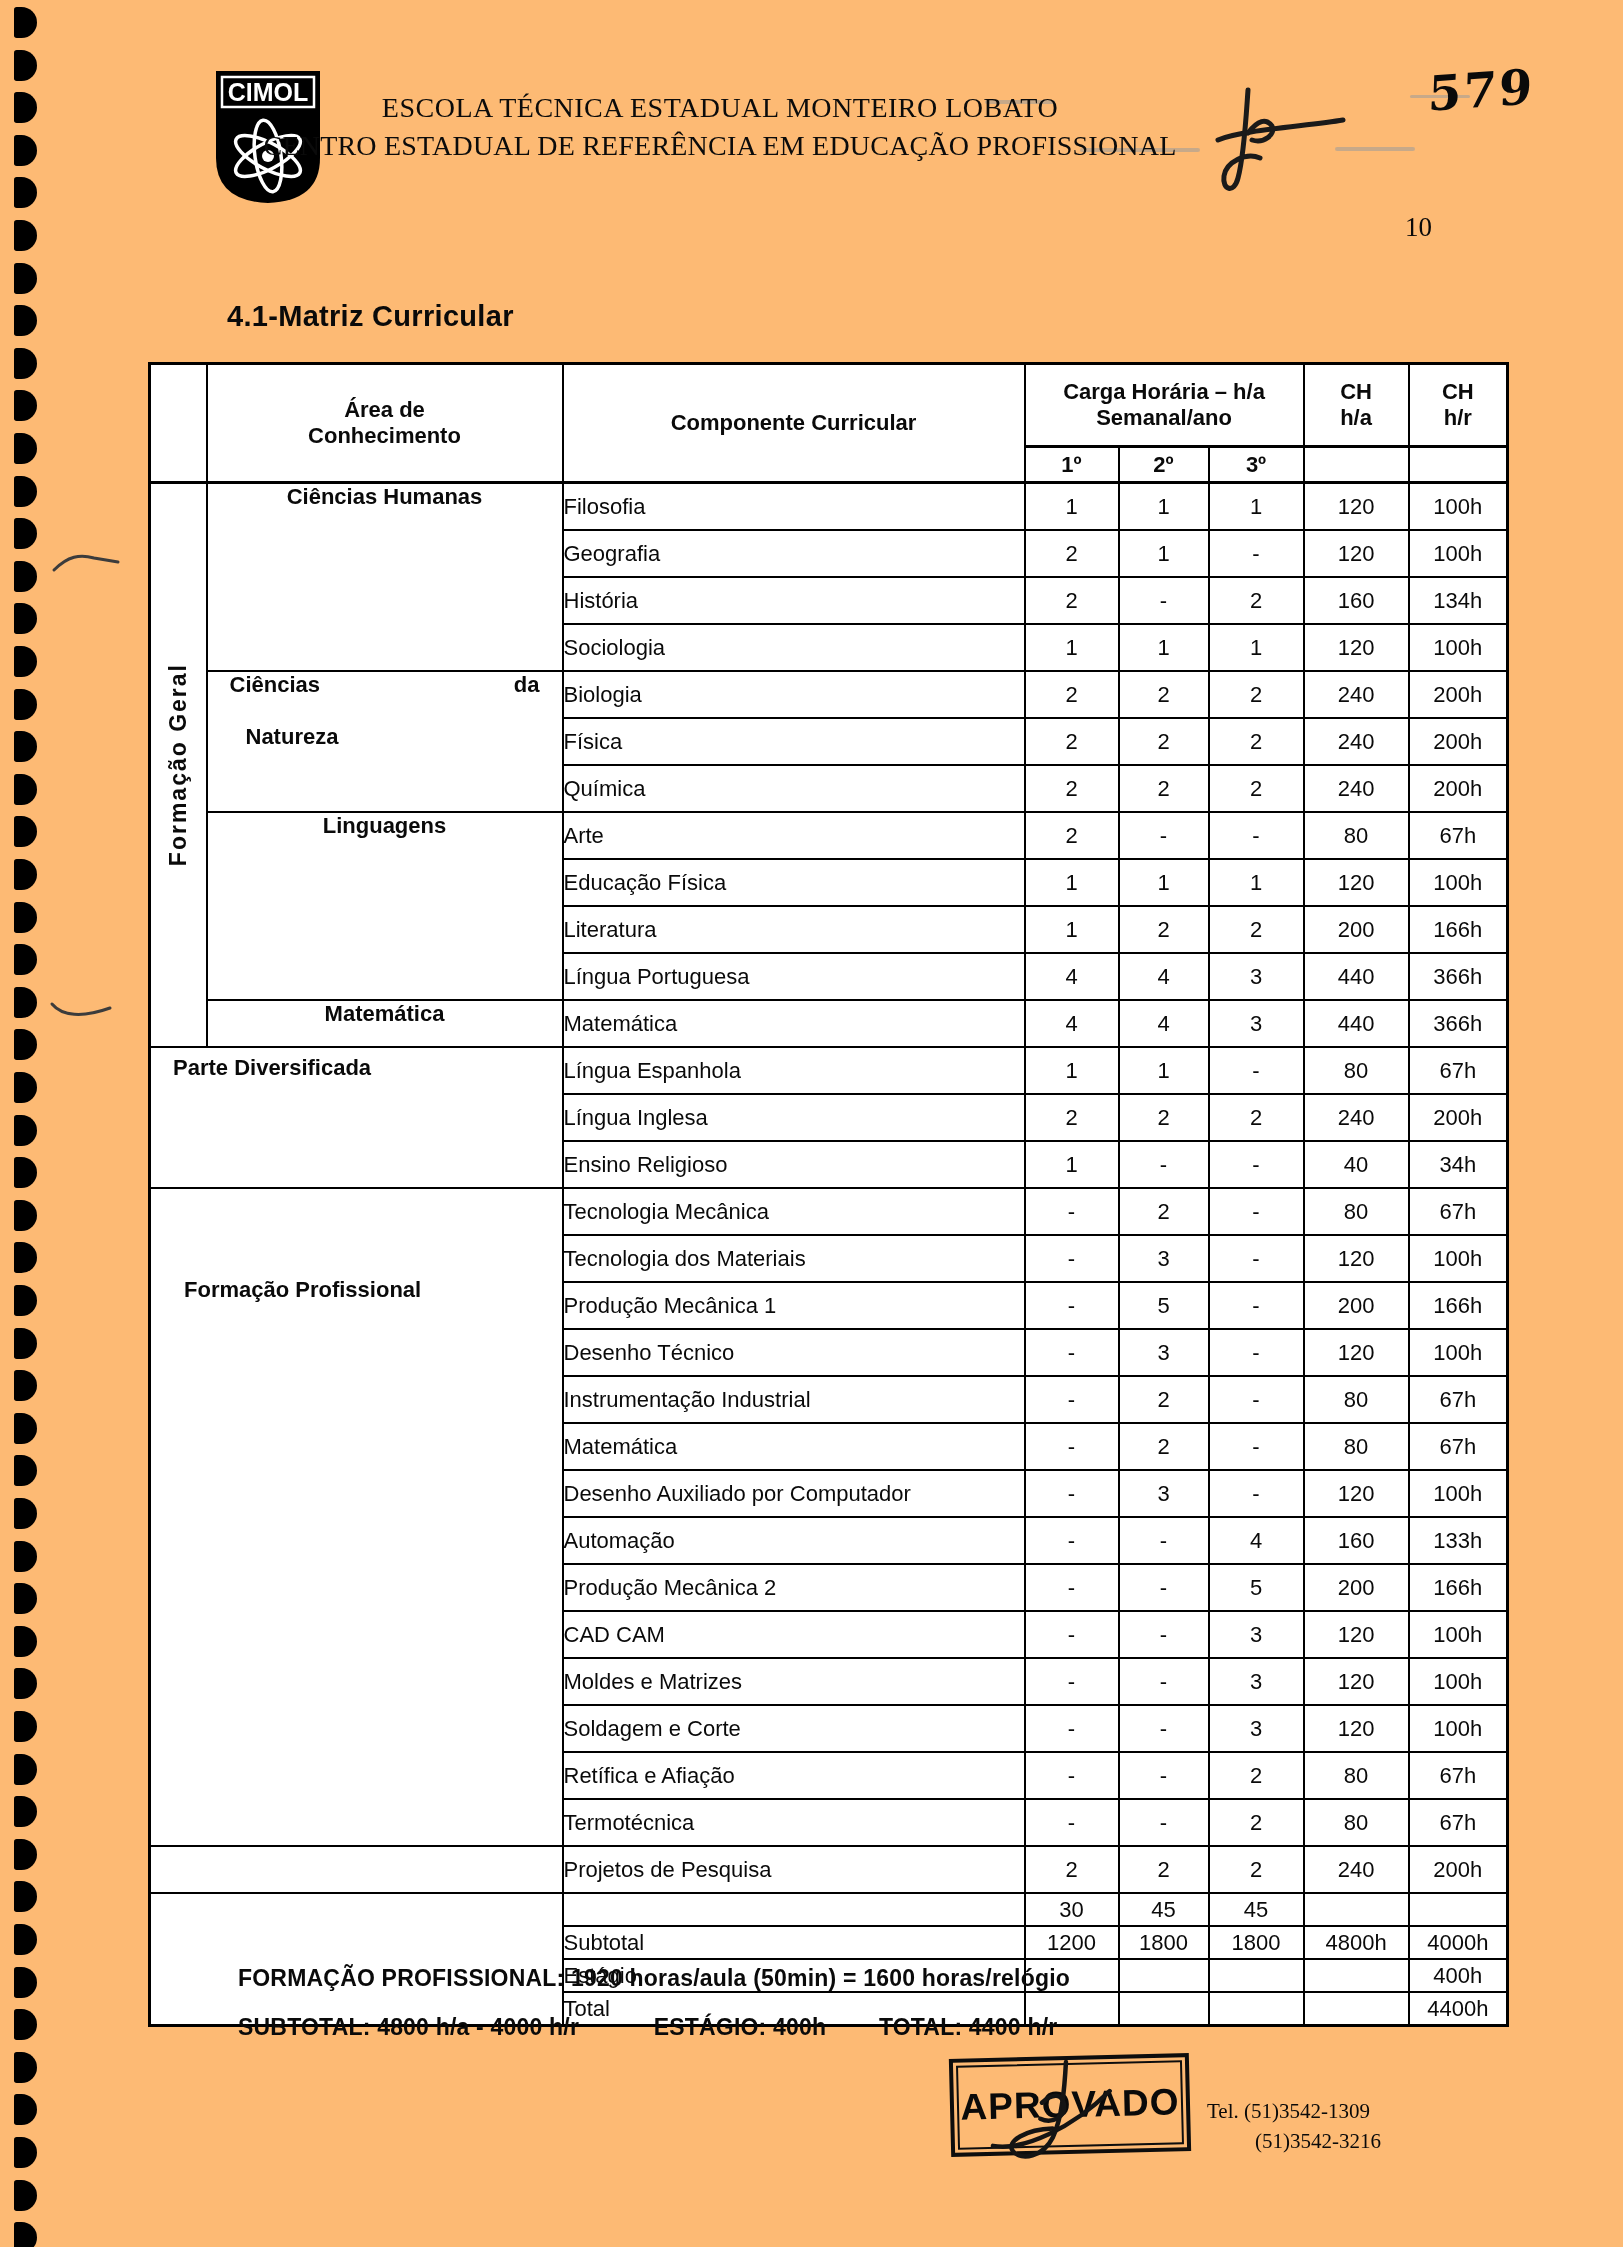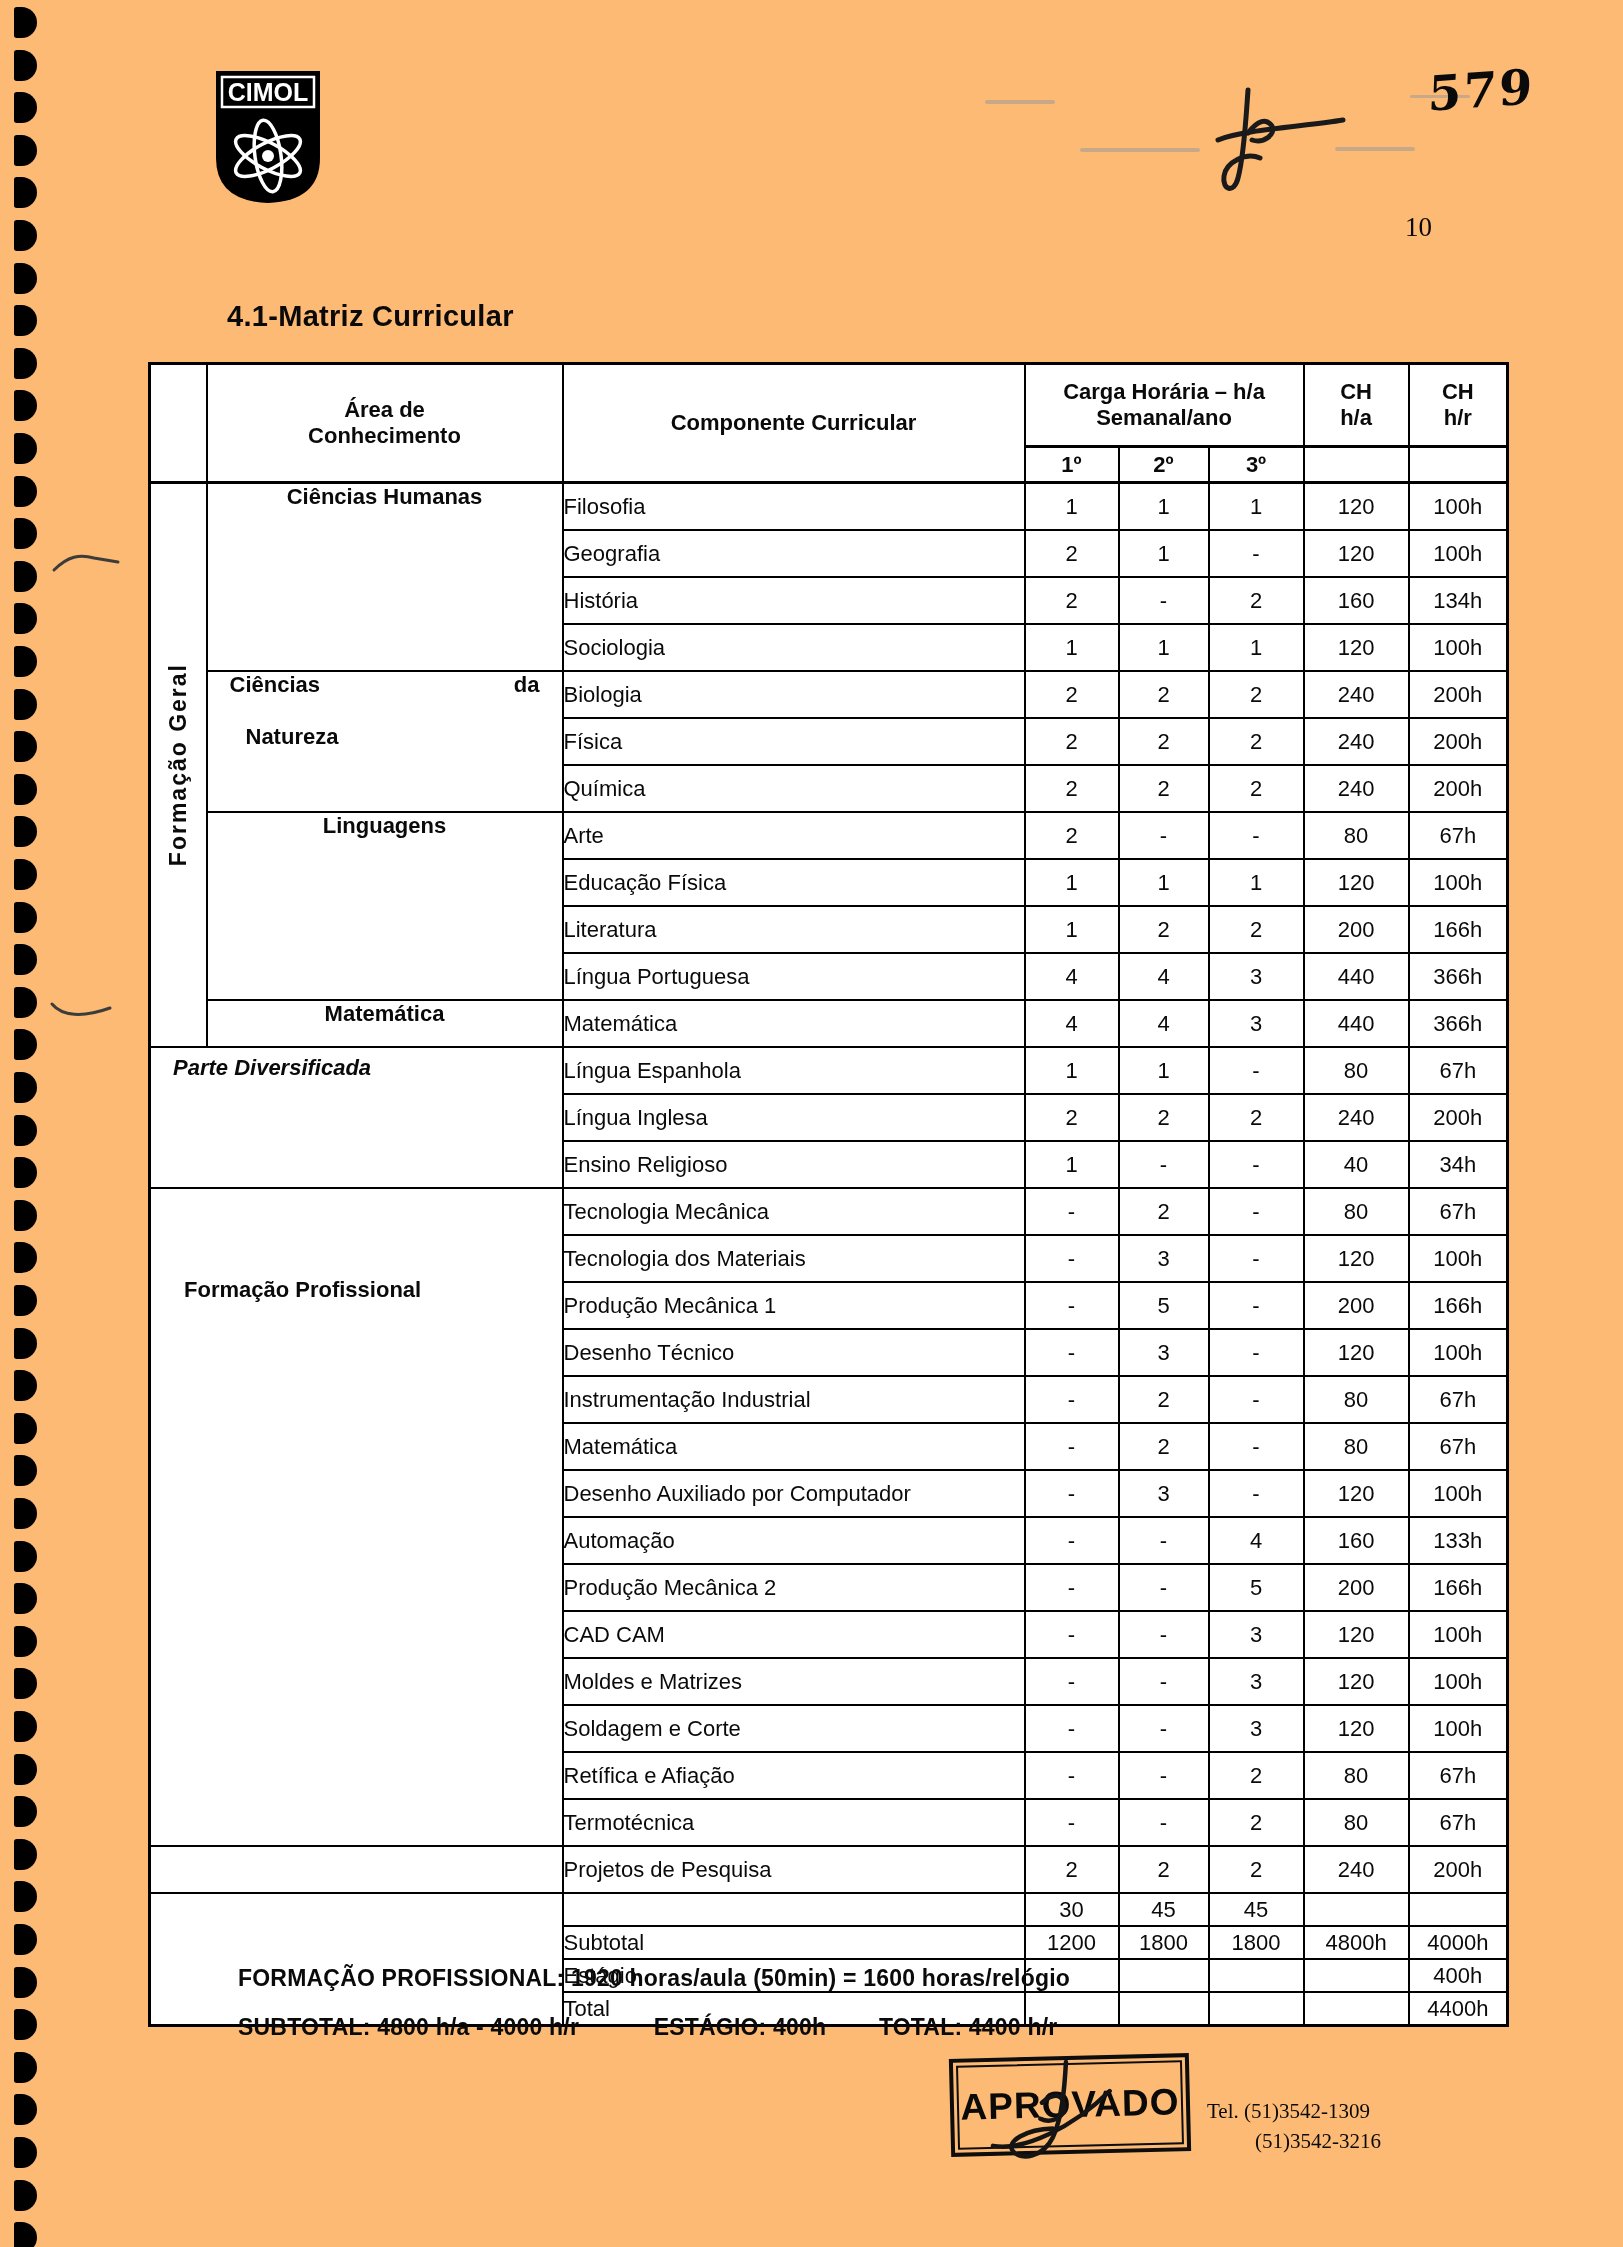--- a/index.html
+++ b/index.html
@@ -37,21 +37,21 @@
   td.subject{text-align:left; font-size:22px; padding-left:14px;}
   tr.tall td{height:45px;}
   tr.short td{height:31px;}
   td.rot-cell{vertical-align:middle; text-align:center;}
   td.rot-cell .rot{writing-mode:vertical-rl; transform:rotate(180deg); margin:0 auto;
     font-weight:bold; font-size:23px; letter-spacing:2px; white-space:nowrap;}
   td.area-cell{font-weight:bold; font-size:22px; text-align:center; vertical-align:top; padding-top:9px;}
   td.area-cell .split-line{display:flex; justify-content:space-between; padding:0 22px;}
   td.area-cell .split-line2{text-align:left; padding:26px 0 0 38px;}
   td.merged-cell{font-weight:bold; font-size:22px; text-align:left; vertical-align:top;}
-  td.merged-cell.pos-top{padding:7px 0 0 22px;font-style:italic;}
+  td.merged-cell.pos-top{padding:7px 0 0 22px;}
   td.merged-cell.pos-offset{padding:88px 0 0 33px;}
   
   .notes{position:absolute; left:238px; top:1960px; width:1250px; font-weight:bold;
     font-size:23px; line-height:36px; letter-spacing:.2px;}
   .notes .n3 span{display:inline-block;}
   
   .address{position:absolute; left:238px; top:2083px; font-family:"Liberation Serif",serif;
     font-size:21px; line-height:28px;}
   .stamp{position:absolute; left:950px; top:2056px; width:240px; height:98px;
     transform:rotate(-1.4deg); border:4px solid #0d0d0d; box-sizing:border-box;}
@@ -137,20 +137,24 @@
       <text x="55" y="31" font-size="25" fill="#fff" text-anchor="middle" font-weight="bold" font-family="Liberation Sans, sans-serif">CIMOL</text>
       <g stroke="#fff" fill="none" stroke-width="3.5" transform="translate(55,86)">
         <ellipse rx="36" ry="13" transform="rotate(28)"></ellipse>
         <ellipse rx="36" ry="13" transform="rotate(-28)"></ellipse>
         <ellipse rx="36" ry="13" transform="rotate(82)"></ellipse>
         <circle r="6" fill="#fff" stroke="none"></circle>
       </g>
     </svg>
   </div>
 
+  <div class="school">
+    <div class="l1">ESCOLA TÉCNICA ESTADUAL MONTEIRO LOBATO</div>
+    <div class="l2">CENTRO ESTADUAL DE REFERÊNCIA EM EDUCAÇÃO PROFISSIONAL</div>
+  </div>
 
   <div class="hand-mark">
     <svg width="190" height="130" viewBox="0 0 190 130">
       <g stroke="#1a1a1a" stroke-width="5" fill="none" stroke-linecap="round">
         <path d="M60,12 C58,40 56,78 50,100 C46,116 34,112 36,98 C38,84 58,74 72,80"></path>
         <path d="M30,62 C52,52 120,48 155,42"></path>
         <path d="M60,55 C70,42 78,40 84,48 C88,56 76,66 64,62"></path>
       </g>
     </svg>
   </div>

